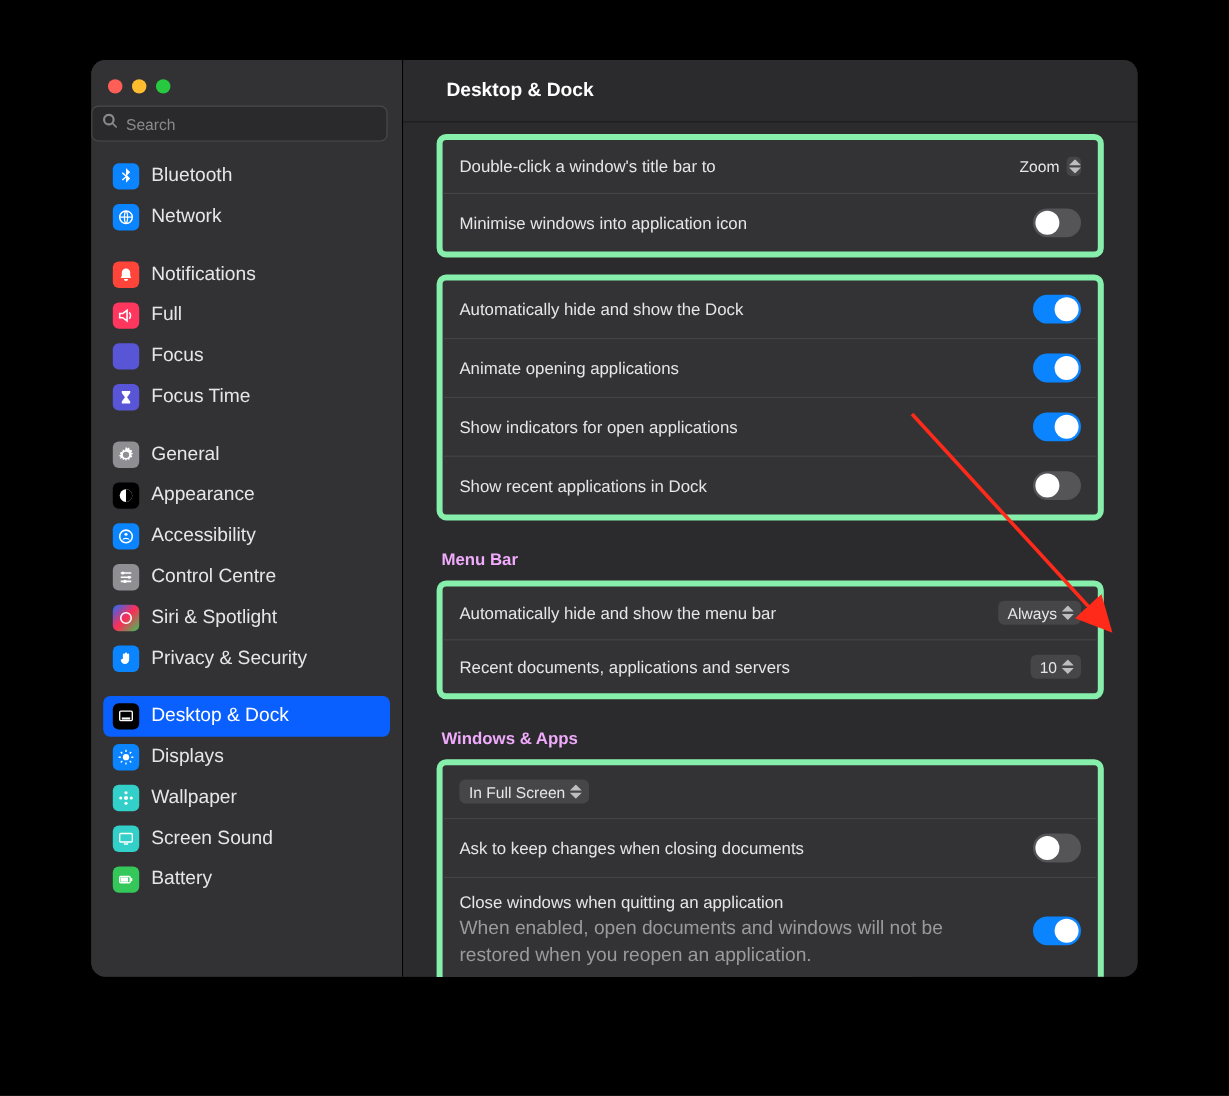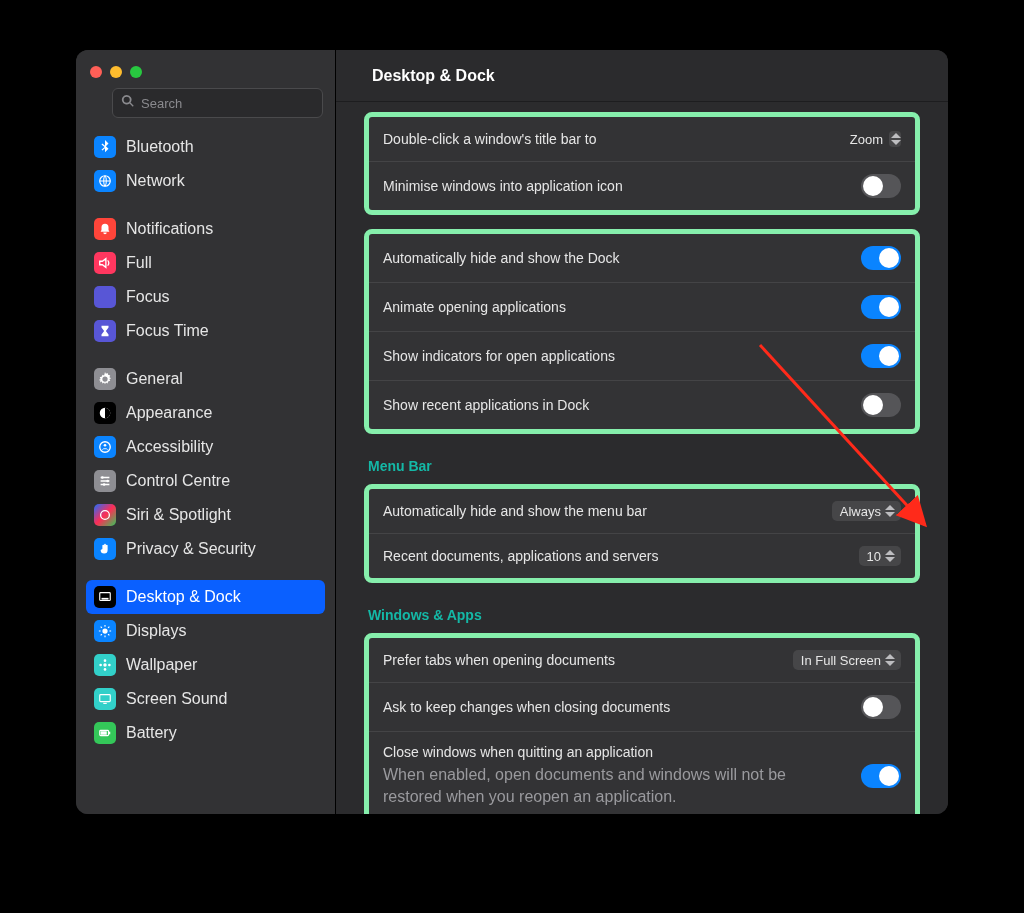--- a/index.html
+++ b/index.html
@@ -34,21 +34,21 @@
     padding: 6px 14px 10px 14px;
   }
   .traffic span {
     width: 12px; height: 12px; border-radius: 50%;
     display: inline-block;
   }
   .tl-close  { background:#ff5f57; }
   .tl-min    { background:#febc2e; }
   .tl-zoom   { background:#28c840; }
 
-  .search-wrap { padding: 0 12px 8px 12px; margin-left: 24px; }
+  .search-wrap { padding: 0 12px 8px 0; }
   .search {
     display: flex; align-items: center;
     background: #2a2a2c;
     border: 1px solid #4a4a4c;
     border-radius: 6px;
     height: 30px; padding: 0 8px;
     color: #8a8a8e;
   }
   .search svg { width: 14px; height: 14px; fill:#8a8a8e; margin-right:6px; }
   .search input {
@@ -115,21 +115,21 @@
     border-bottom: 1px solid #1d1d1f;
   }
   .titlebar h1 { font-size: 16px; font-weight: 700; color:#fff; }
 
   .content {
     flex:1; overflow-y:auto;
     padding: 10px 28px 20px 28px;
   }
 
   .section-title {
-    font-size: 14px; font-weight: 700; color:#14b8a6;
+    font-size: 14px; font-weight: 700; color:#f0abfc;
     margin: 24px 4px 10px 4px;
   }
 
   .card {
     background: #333335;
     border: 5px solid #86efac;
     border-radius: 8px;
     overflow: hidden;
   }
   .row {
@@ -471,23 +471,20 @@
                 <svg viewBox="0 0 10 6">
                   <path d="M0 1l5 5 5-5z"></path>
                 </svg>
               </span>
             </div>
           </div>
         </div>
         <div class="section-title">Windows &amp; Apps</div>
         <div class="card">
           <div class="row">
-            <div class="left">
-              <div>Prefer tabs when opening documents</div>
-            </div>
             <div class="popup">
               <span>In Full Screen</span>
               <span class="chev">
                 <svg viewBox="0 0 10 6">
                   <path d="M0 5l5-5 5 5z"></path>
                 </svg>
                 <svg viewBox="0 0 10 6">
                   <path d="M0 1l5 5 5-5z"></path>
                 </svg>
               </span>

